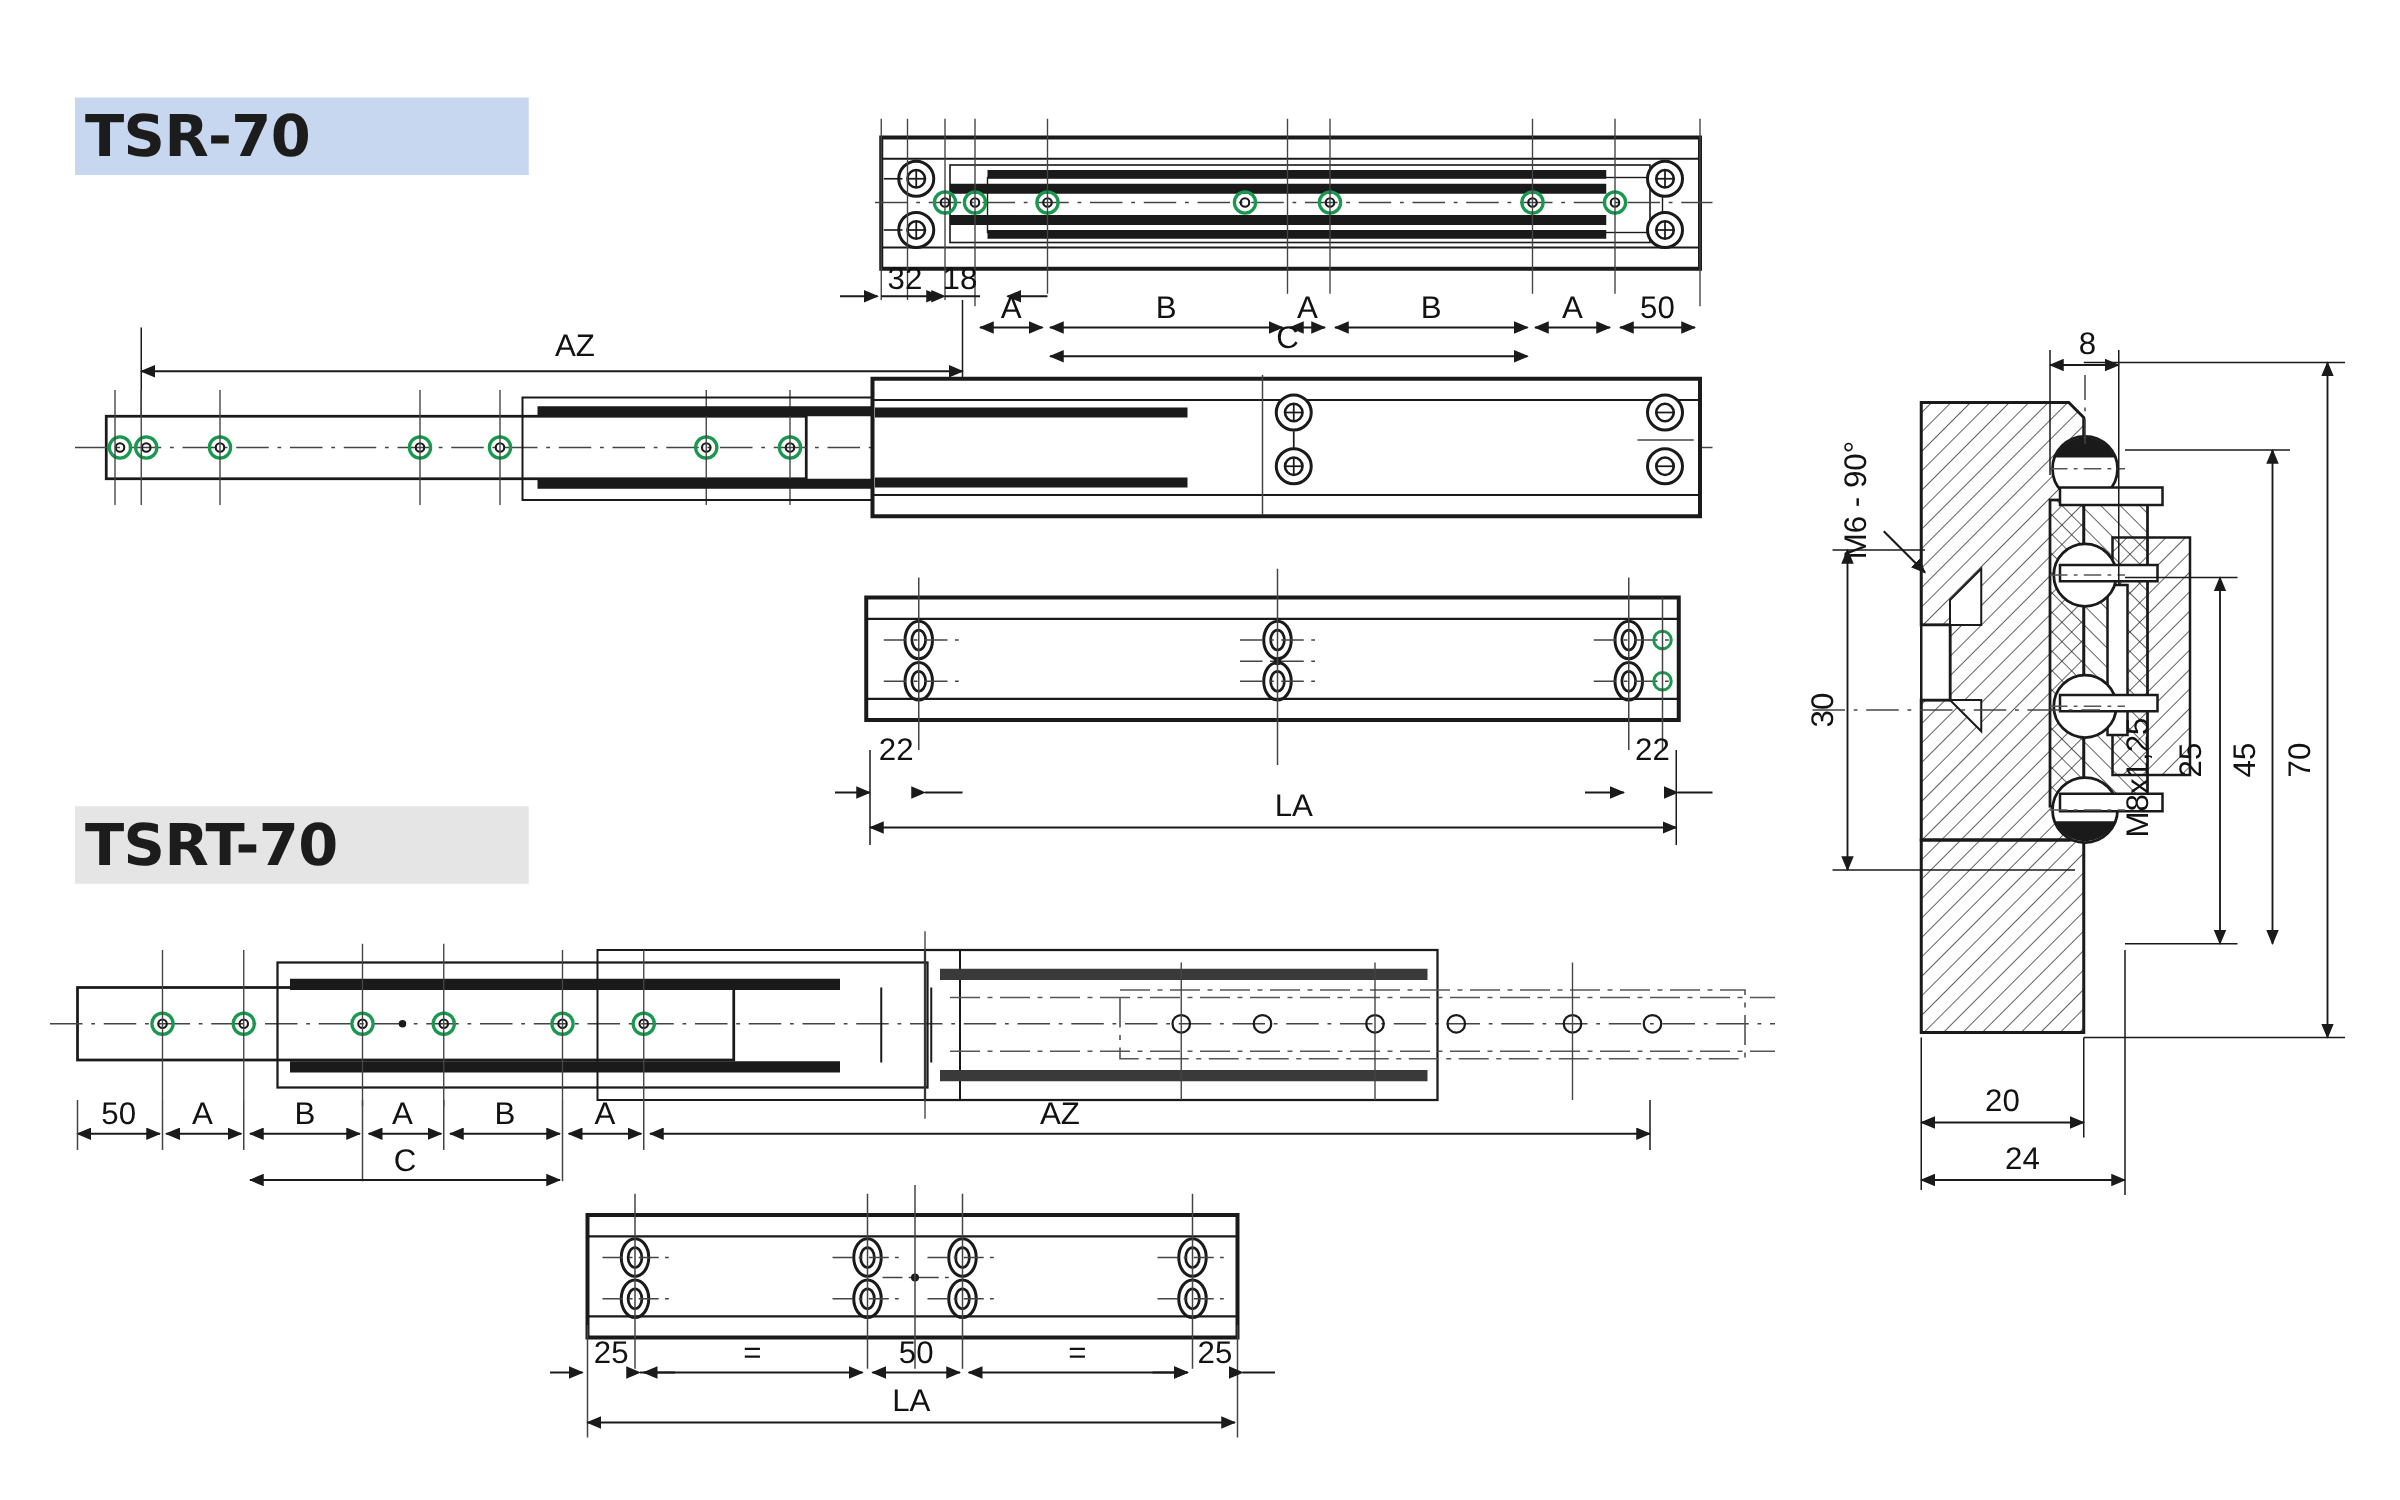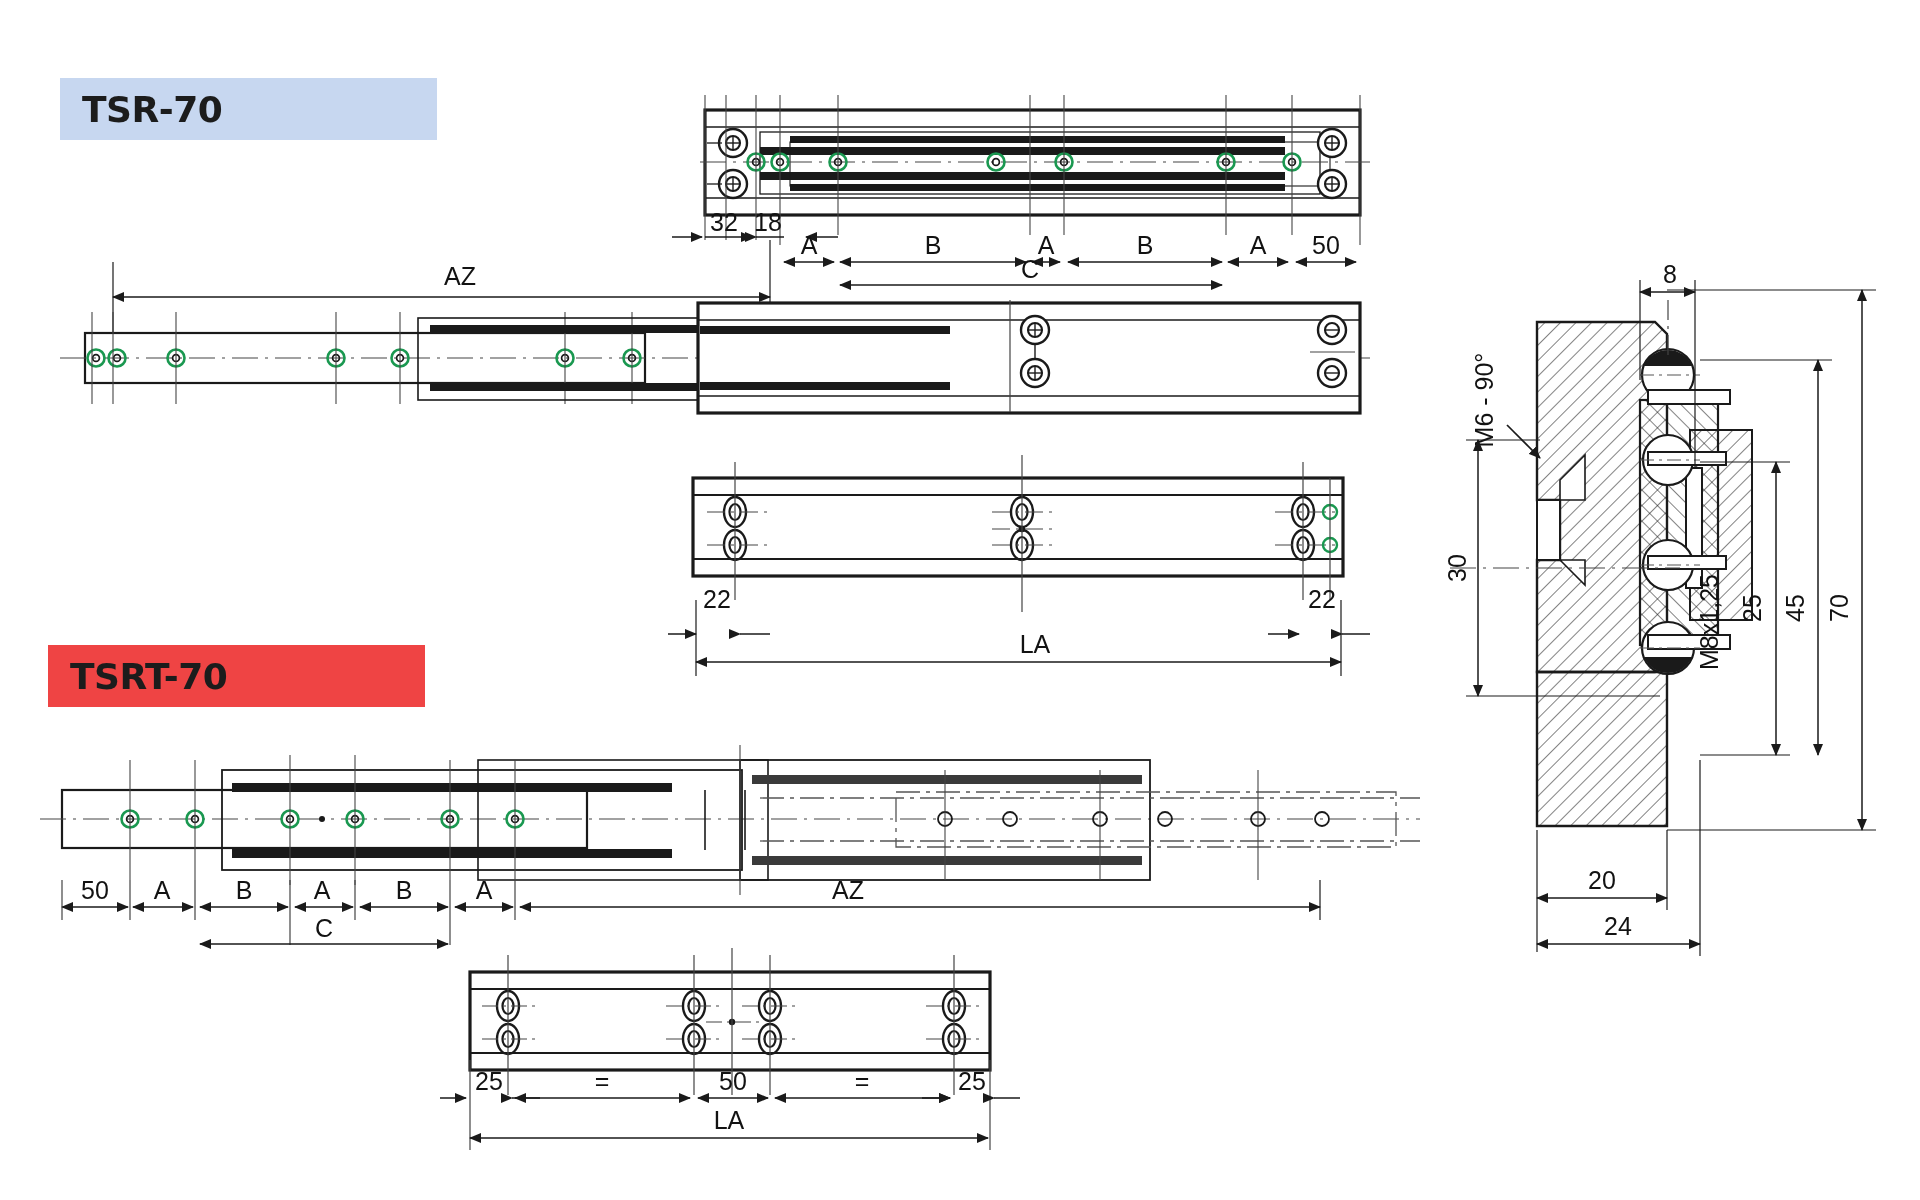--- a/index.html
+++ b/index.html
@@ -7,28 +7,28 @@
   body{
     width:1920px;height:1200px;position:relative;overflow:hidden;
     font-family:"Liberation Sans", sans-serif;
     color:#1a1a1a;
   }
   .sheet{position:absolute;inset:0;width:1920px;height:1200px;}
   .title-chip{
     position:absolute;
     display:flex;align-items:center;
     font-weight:bold;
-    font-size:36px;
+    font-size:46px;
     letter-spacing:-0.5px;
-    padding-left:22px;
+    padding-left:8px;
     color:#1c1c1c;
     font-family:"DejaVu Sans", sans-serif;
   }
   #tsr-title{left:60px;top:78px;width:355px;height:62px;background:#c7d7f0;}
-  #tsrt-title{left:48px;top:645px;width:355px;height:62px;background:#ef4444;}
+  #tsrt-title{left:60px;top:645px;width:355px;height:62px;background:#e5e5e5;}
   svg{position:absolute;left:0;top:0;}
   text{font-family:"Liberation Sans", sans-serif;fill:#121212;}
   .dim{font-size:25px;}
   .dimv{font-size:25px;}
 </style>
 </head>
 <body>
 
 <div class="sheet">
 

